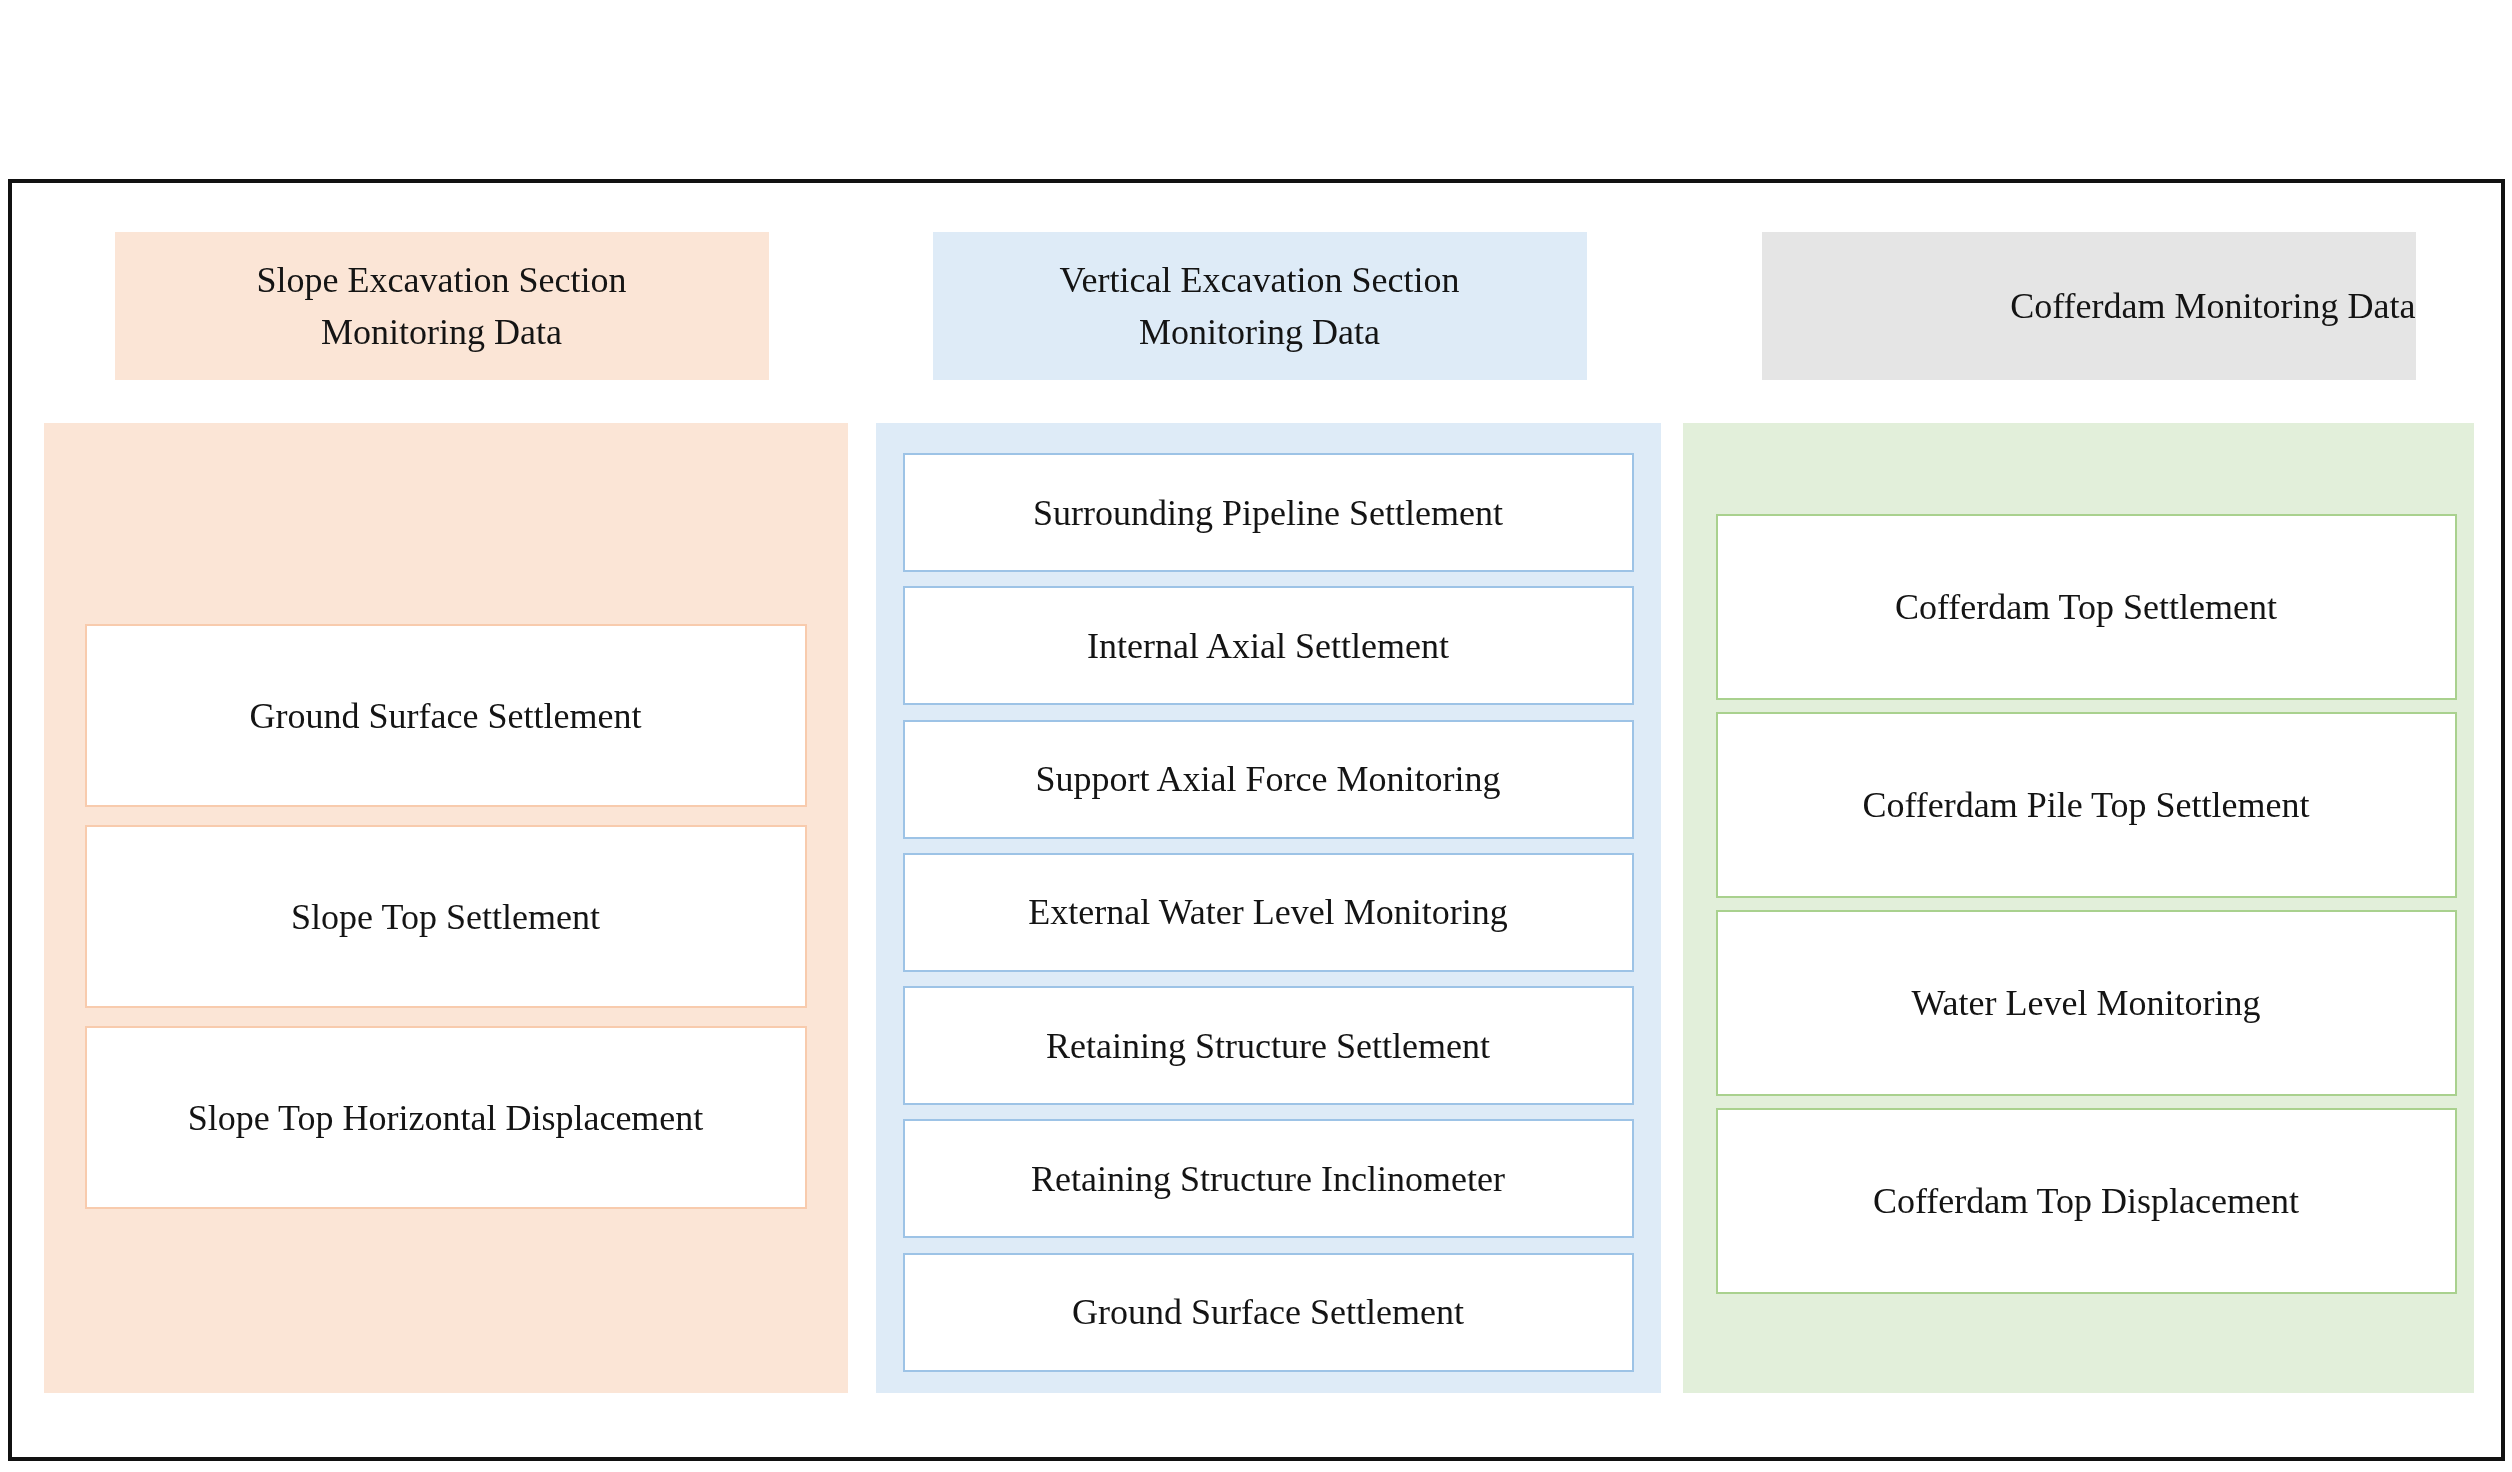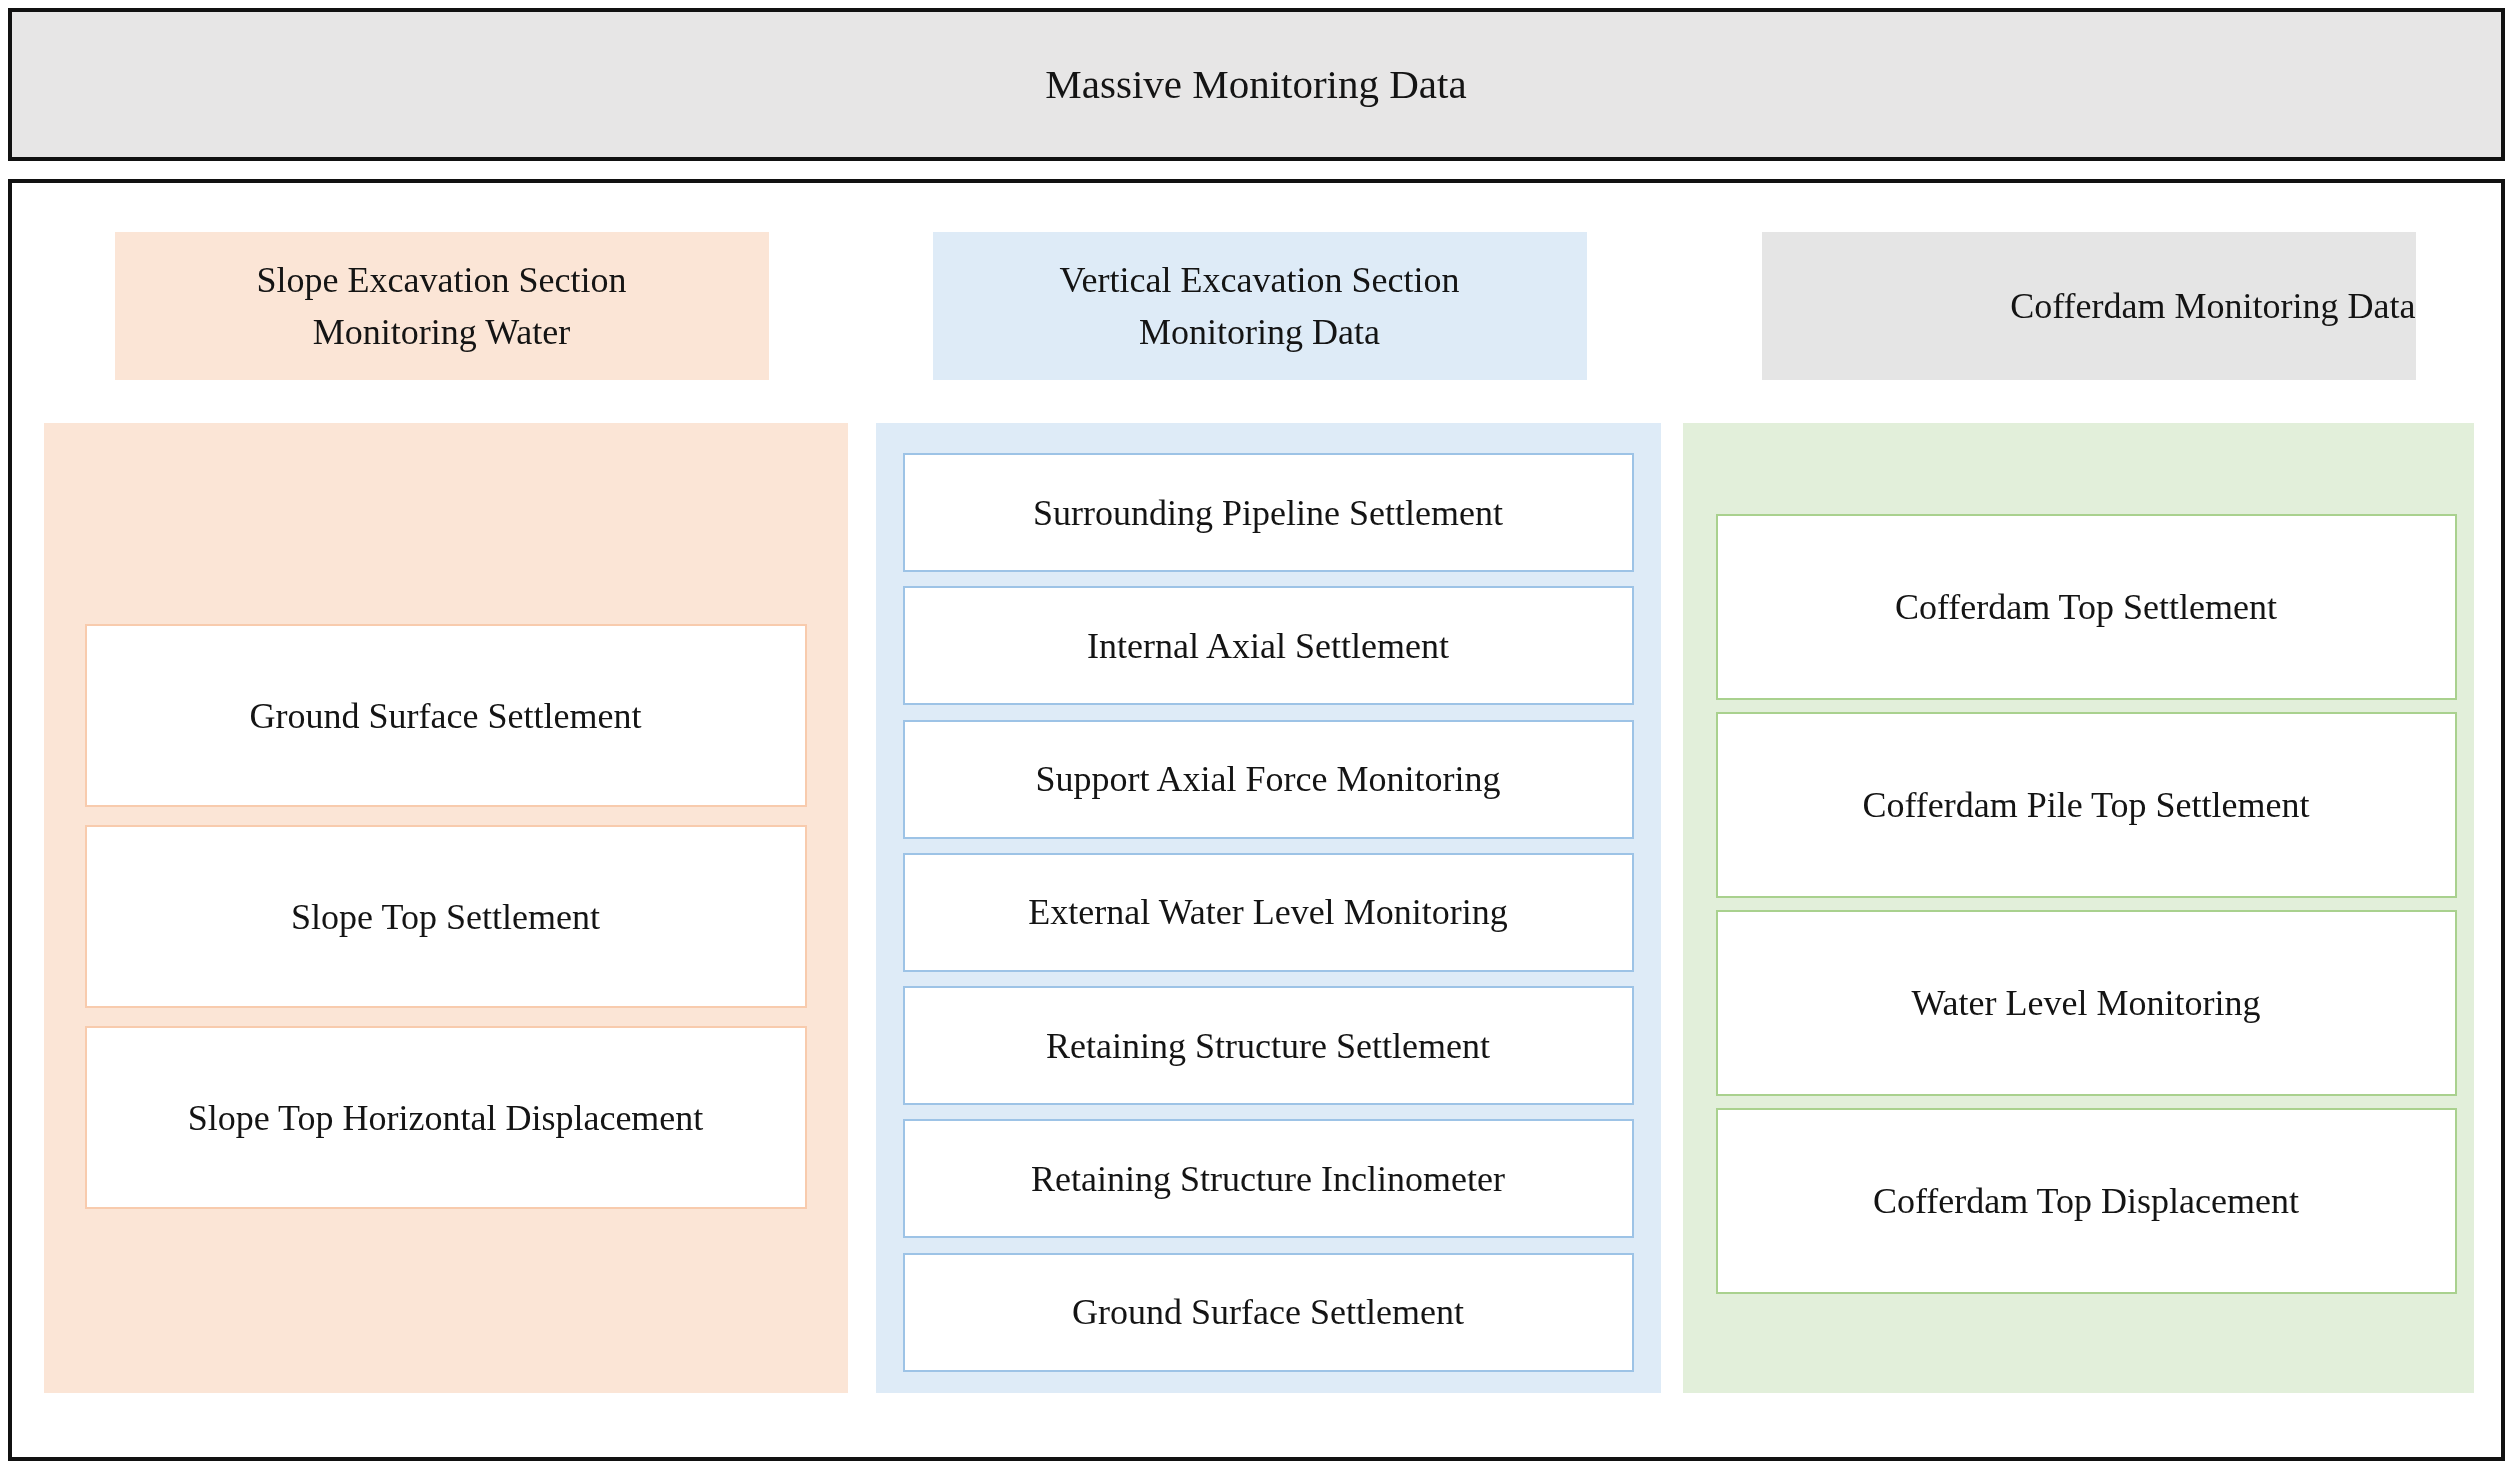--- a/index.html
+++ b/index.html
@@ -87,28 +87,25 @@
   }
   .col-0 .item-box { height: 183px; margin-bottom: 18px; }
   .col-1 .item-box { height: 119px; margin-bottom: 14.3px; }
   .col-2 .item-box { height: 186px; margin-bottom: 12px; }
 </style>
 </head>
 <body>
 
 <div class="canvas">
 
-  <div class="banner">
-    <span>Massive Monitoring Data</span>
-  </div>
 
   <div class="main" id="main-panel">
   <div class="col col-0">
     <div class="col-header" style="background: rgb(251, 229, 214);">
-      <span class="col-header-text">Slope Excavation Section Monitoring Water</span>
+      <span class="col-header-text">Slope Excavation Section Monitoring Data</span>
     </div>
     <div class="col-body" style="background: rgb(251, 229, 214);">
           <div class="item-box" style="border-color: rgb(248, 203, 173);">
             <span>Ground Surface Settlement</span>
           </div>
           <div class="item-box" style="border-color: rgb(248, 203, 173);">
             <span>Slope Top Settlement</span>
           </div>
           <div class="item-box" style="border-color: rgb(248, 203, 173);">
             <span>Slope Top Horizontal Displacement</span>

